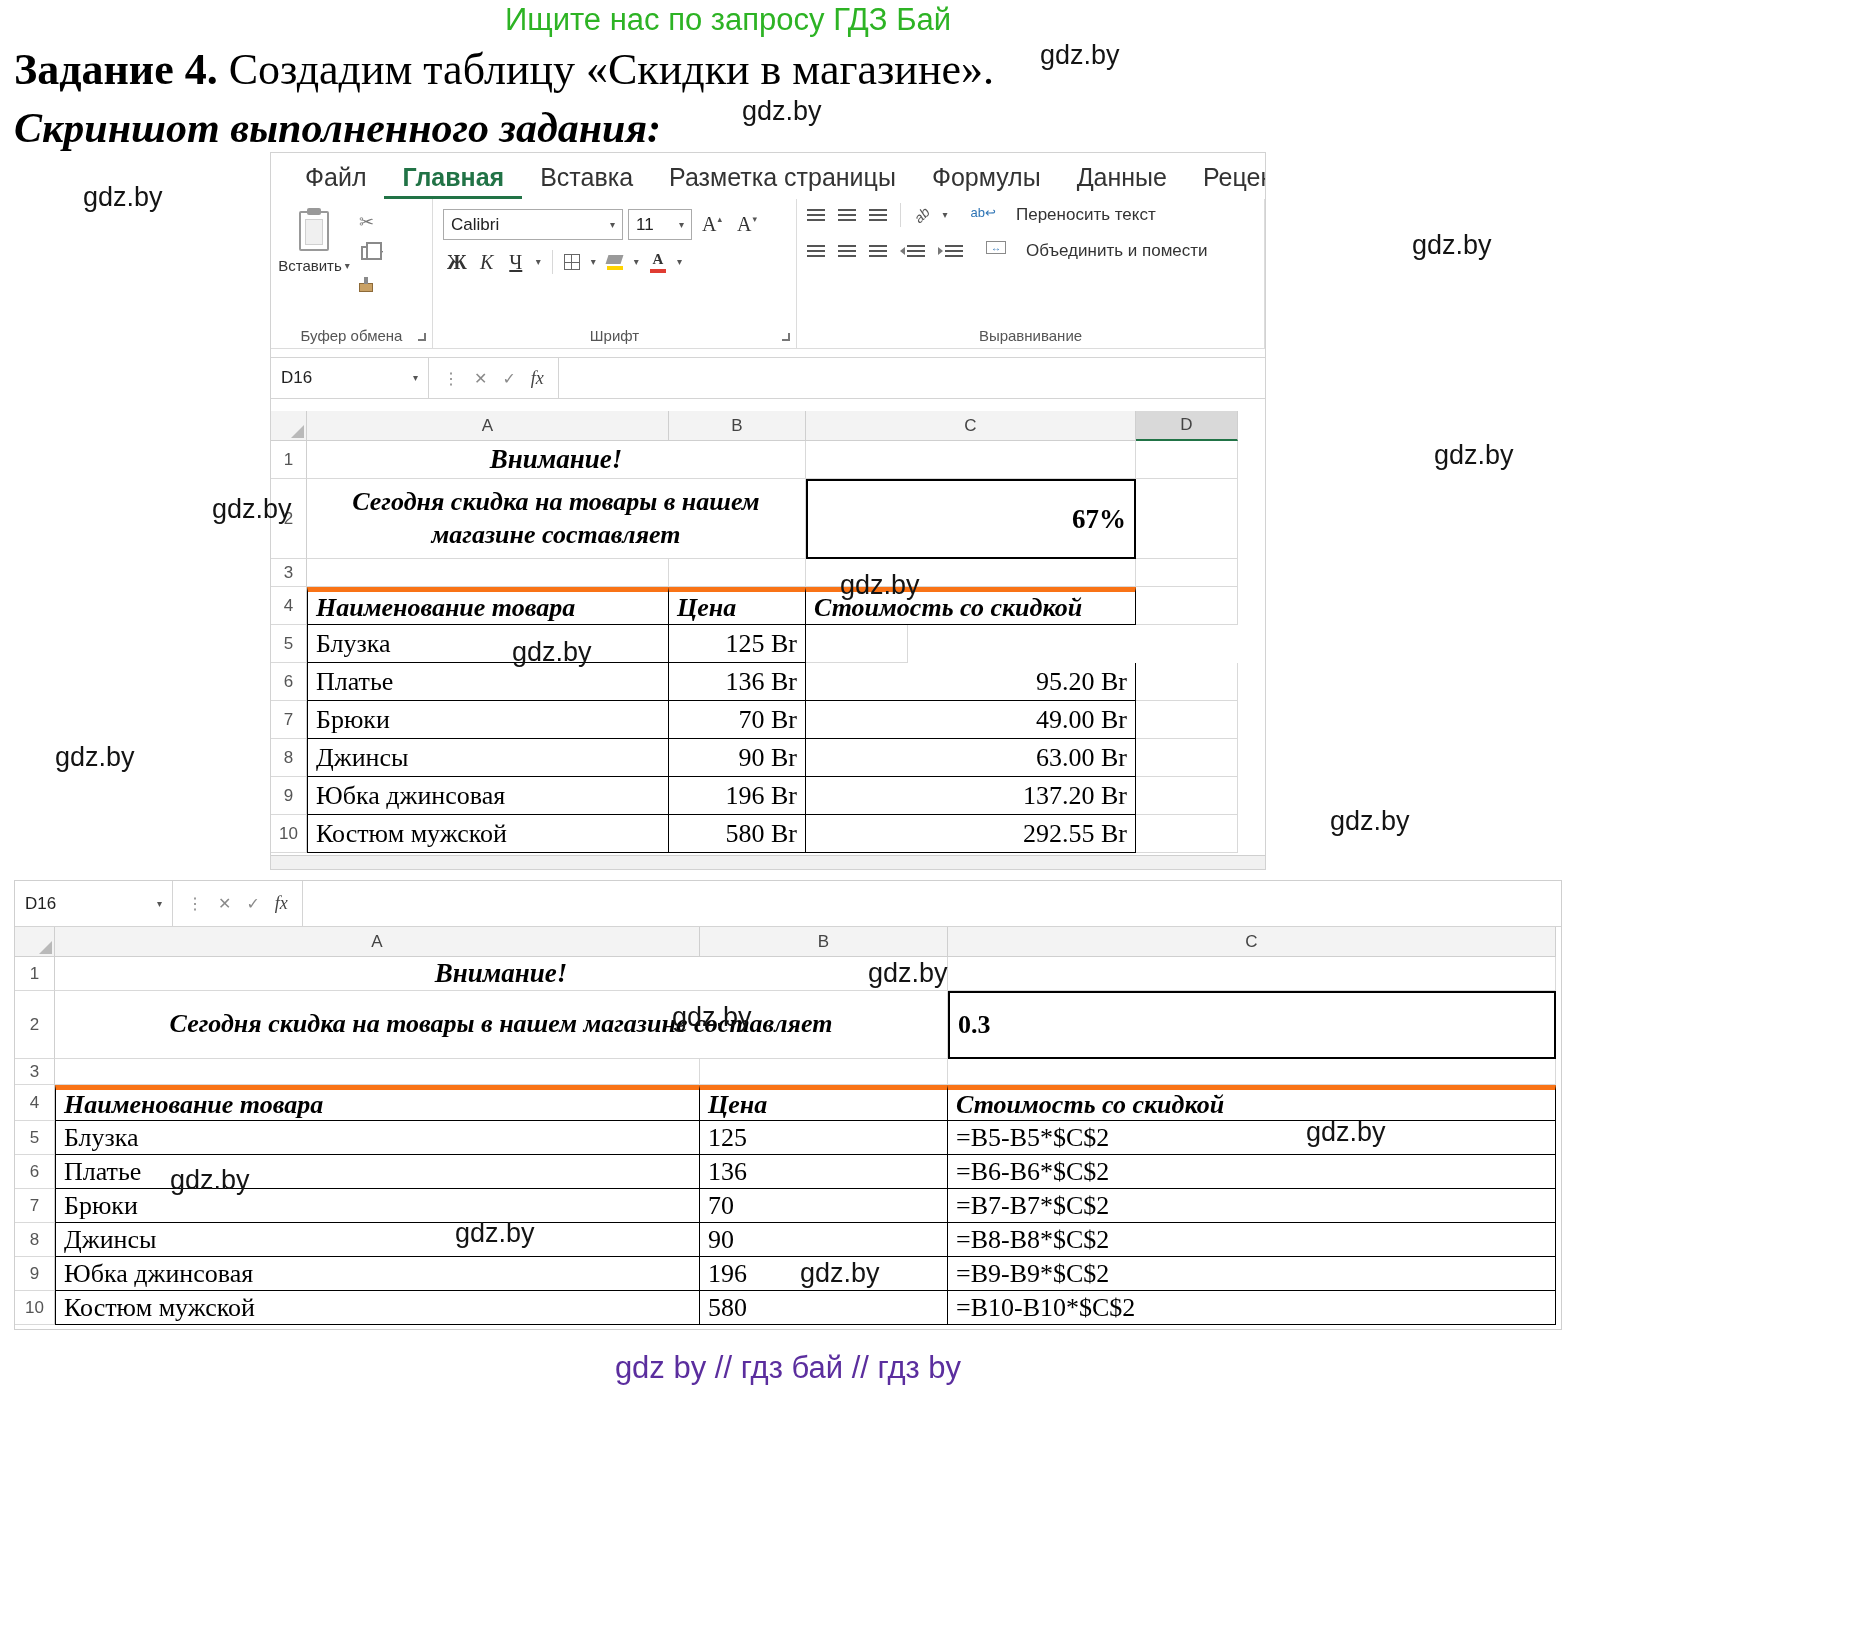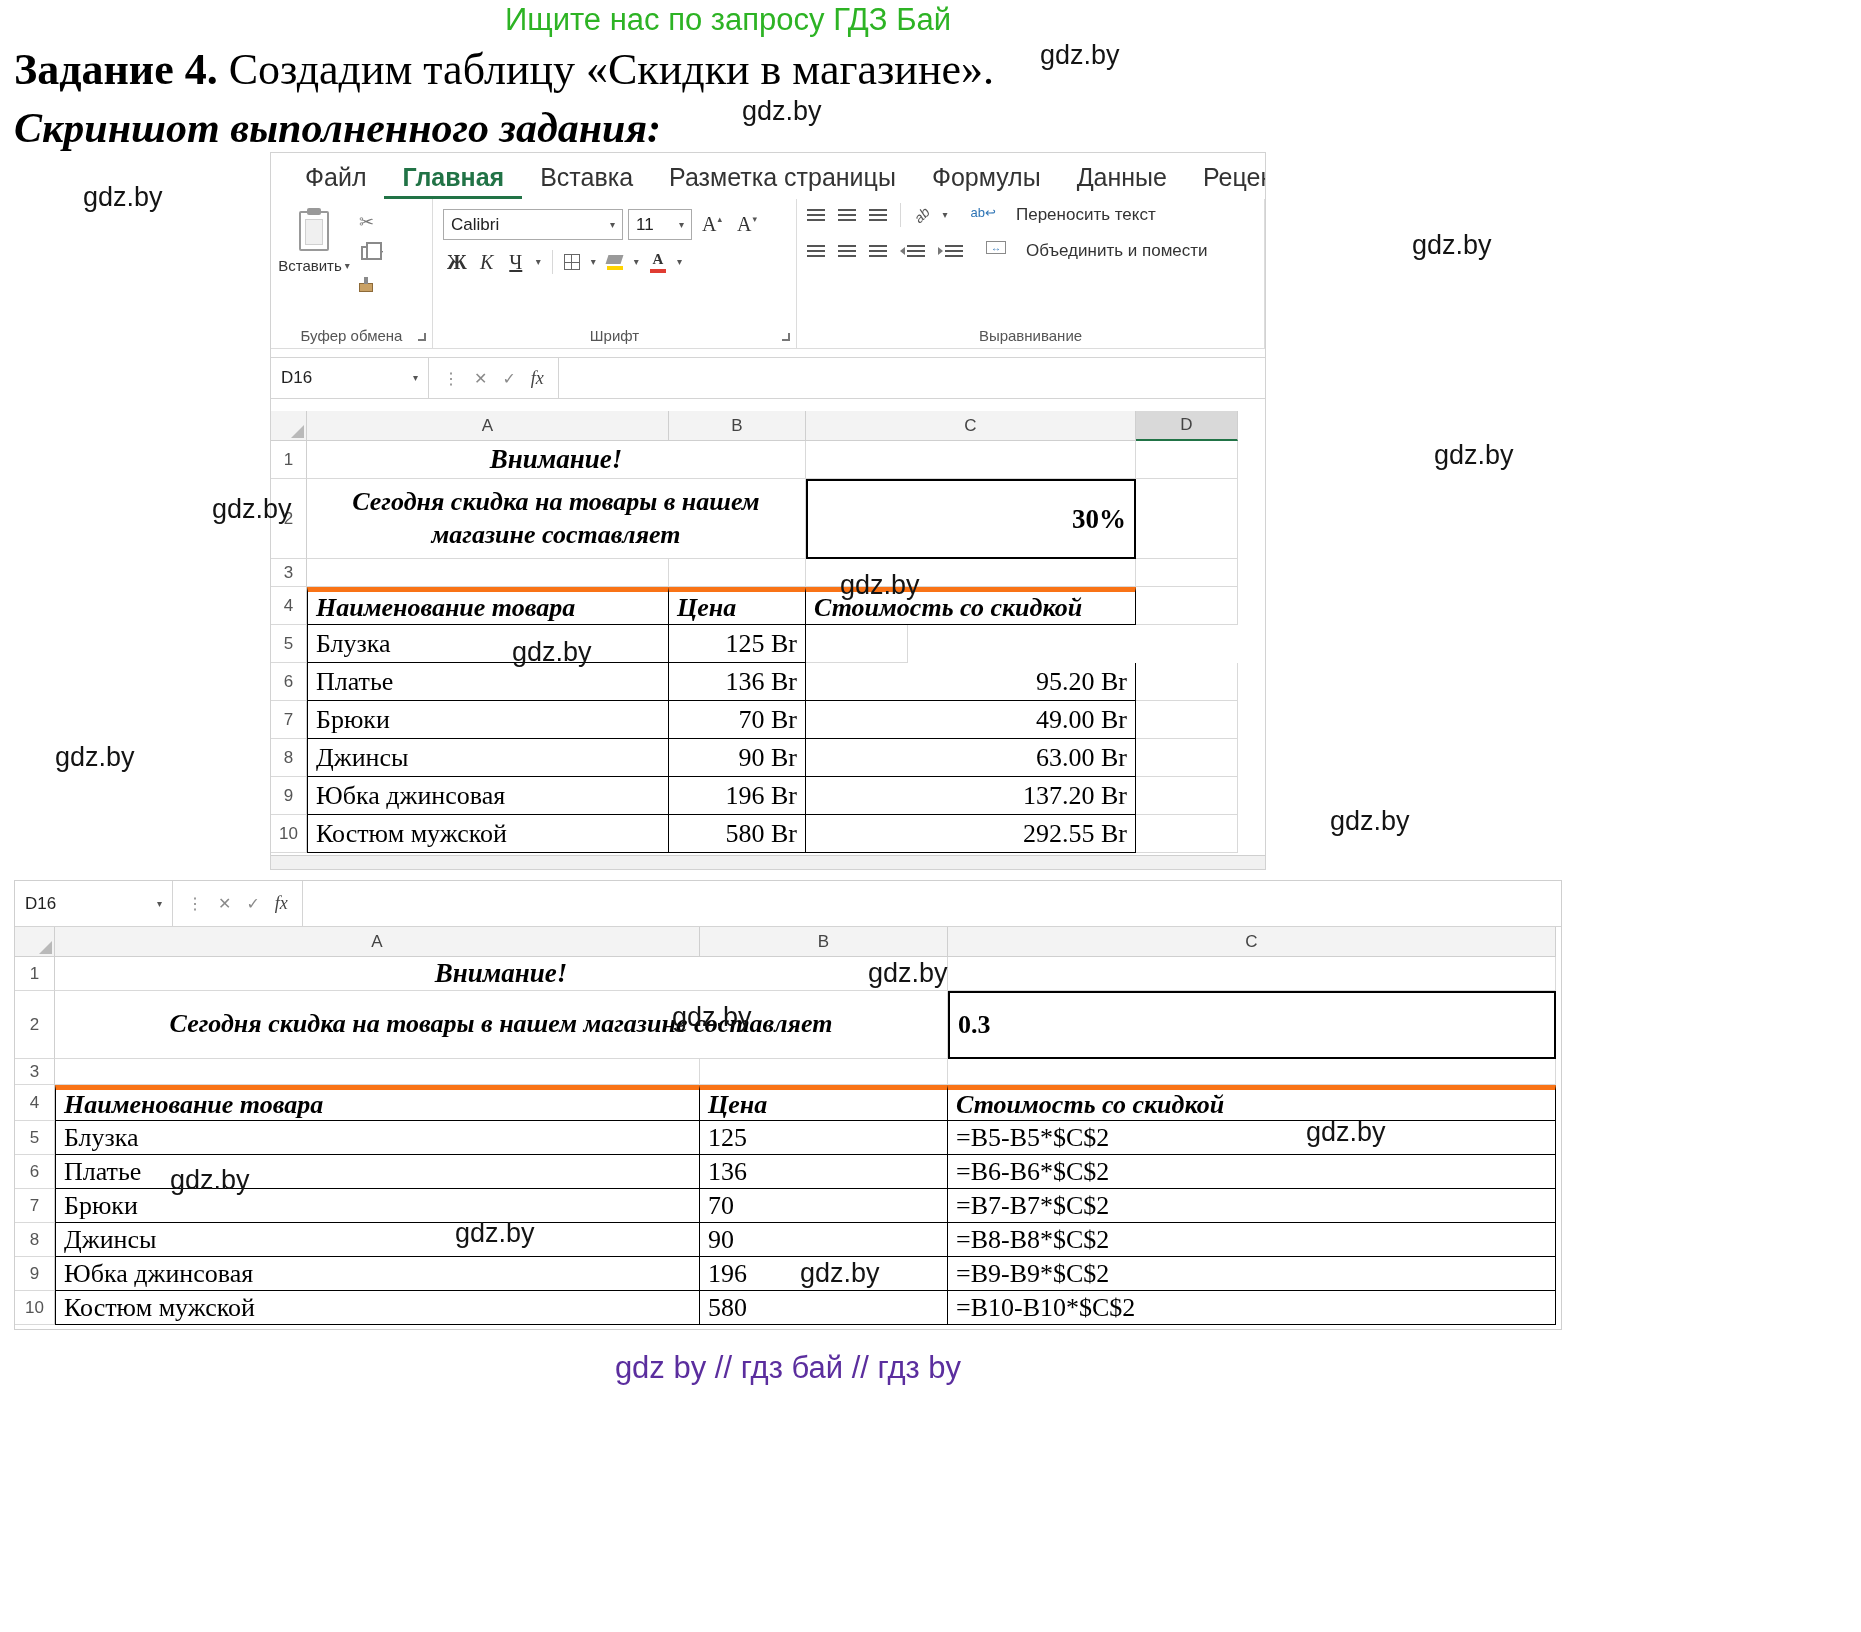--- a/index.html
+++ b/index.html
@@ -275,21 +275,21 @@
     </div>
     <div class="grow">
       <div class="cell rn w-rn h1">1</div>
       <div class="cell notice w-ab h1">Внимание!</div>
       <div class="cell w-c h1"></div>
       <div class="cell w-d h1"></div>
     </div>
     <div class="grow">
       <div class="cell rn w-rn h2">2</div>
       <div class="cell disc-text w-ab h2">Сегодня скидка на товары в нашем магазине составляет</div>
-      <div class="cell c2-box w-c h2">30%</div>
+      <div class="cell c2-box w-c h2">67%</div>
       <div class="cell w-d h2"></div>
     </div>
     <div class="grow">
       <div class="cell rn w-rn h3">3</div>
       <div class="cell w-a h3"></div>
       <div class="cell w-b h3"></div>
       <div class="cell w-c h3"></div>
       <div class="cell w-d h3"></div>
     </div>
     <div class="grow">

